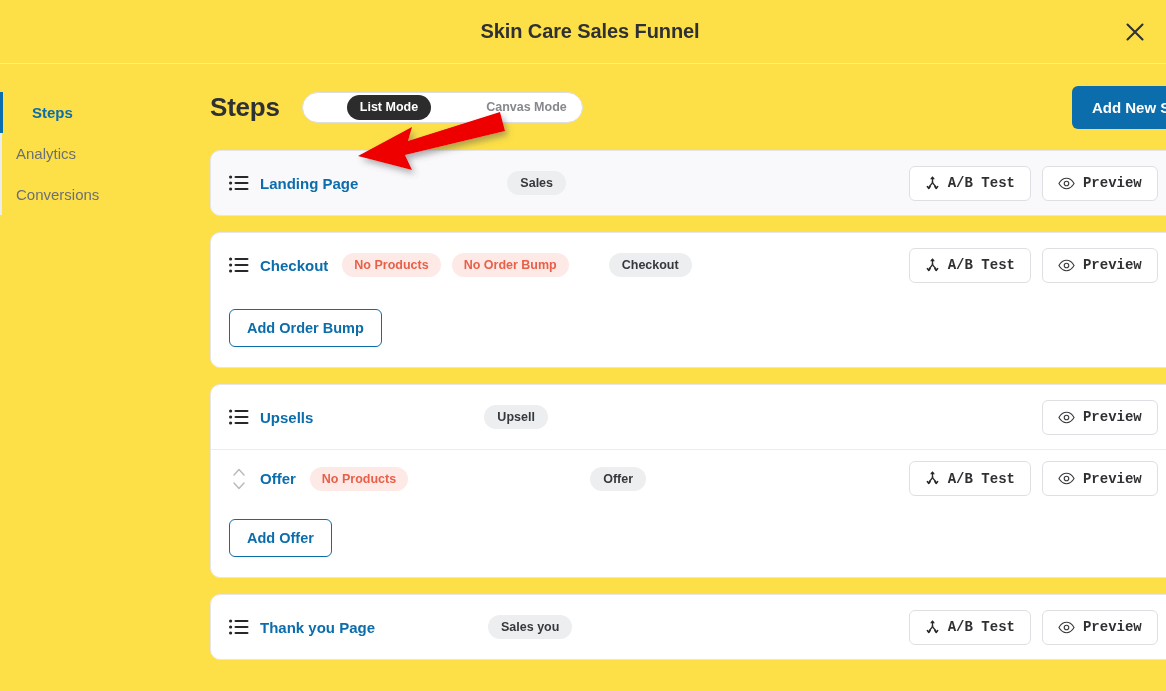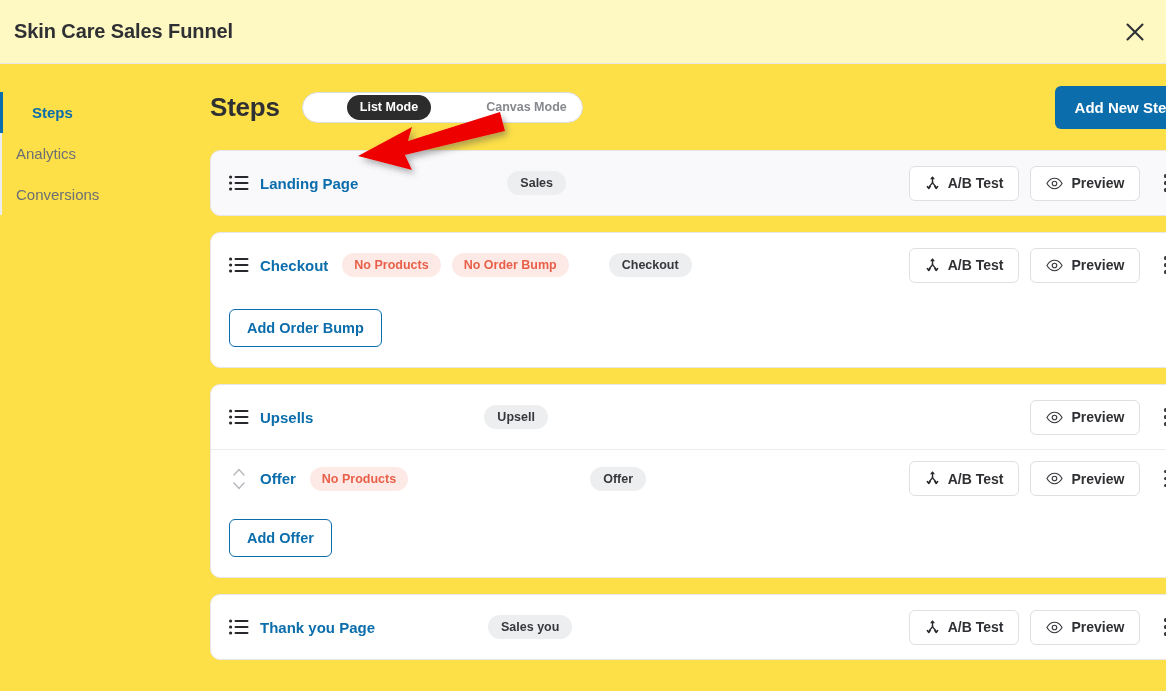--- a/index.html
+++ b/index.html
@@ -9,24 +9,25 @@
     height: 691px;
     background: #ffffff;
     font-family: "Liberation Sans", sans-serif;
     overflow: hidden;
   }
 
   
   .window-header {
     position: relative;
     height: 64px;
-    background: #fef9c3;
+    background: #fde047;
     border-bottom: 1px solid #e8e8ea;
     display: flex;
     align-items: center;
+    justify-content: center;
   }
   .window-title {
     font-size: 20px;
     font-weight: 600;
     color: #2f3033;
     margin-left: 14px;
     letter-spacing: -0.1px;
   }
   .close-btn {
     position: absolute;
@@ -228,21 +229,21 @@
     height: 35px;
     padding: 0 15px;
     border: 1px solid #dedfe2;
     border-radius: 6px;
     background: #ffffff;
     font-size: 14px;
     font-weight: 600;
     color: #2f3033;
     cursor: pointer;
     white-space: nowrap;
-    font-family: Liberation Sans, sans-serif;
+    font-family: Liberation Mono, monospace;
   }
   .action-btn svg { display: block; flex: 0 0 auto; }
   .kebab {
     width: 22px;
     height: 30px;
     display: flex;
     flex-direction: column;
     align-items: center;
     justify-content: center;
     gap: 3.5px;

